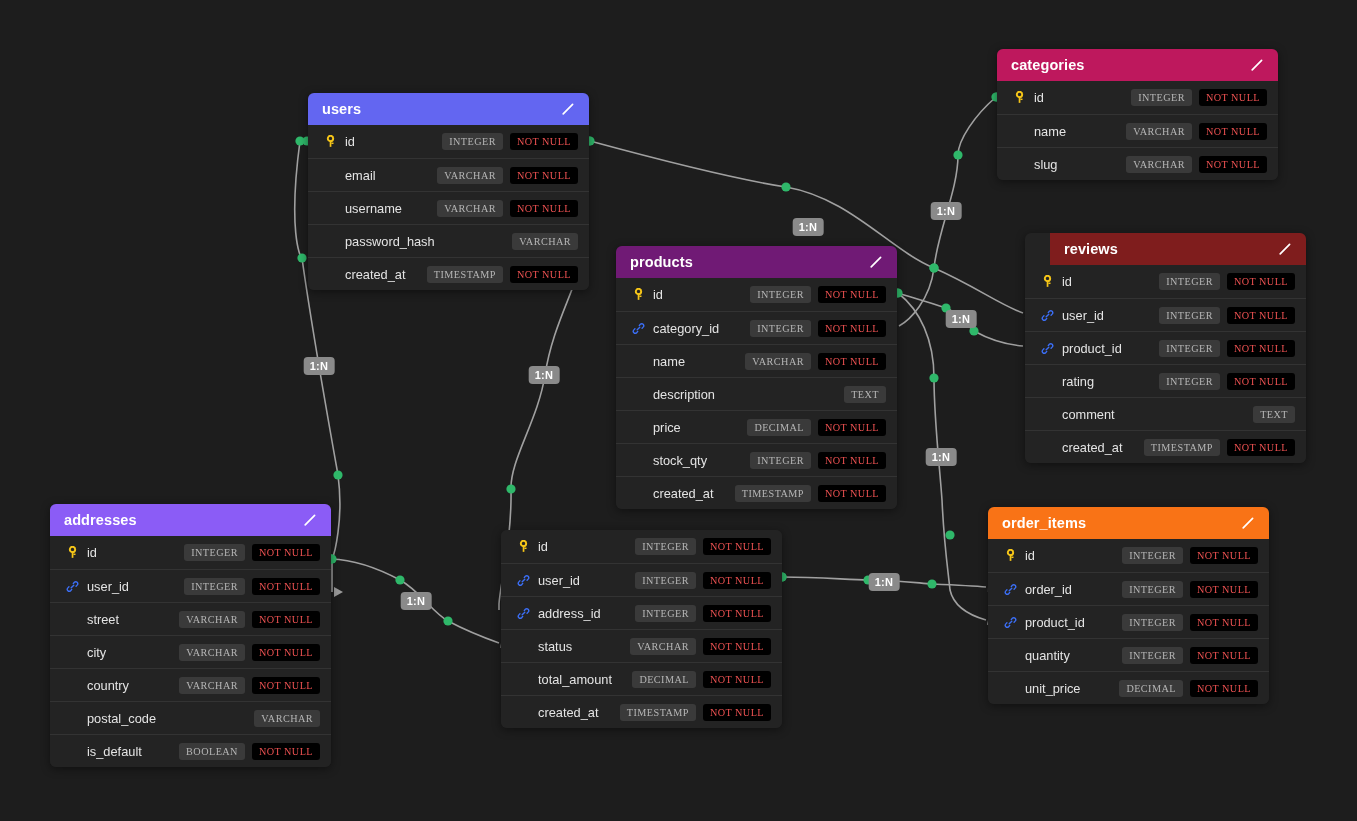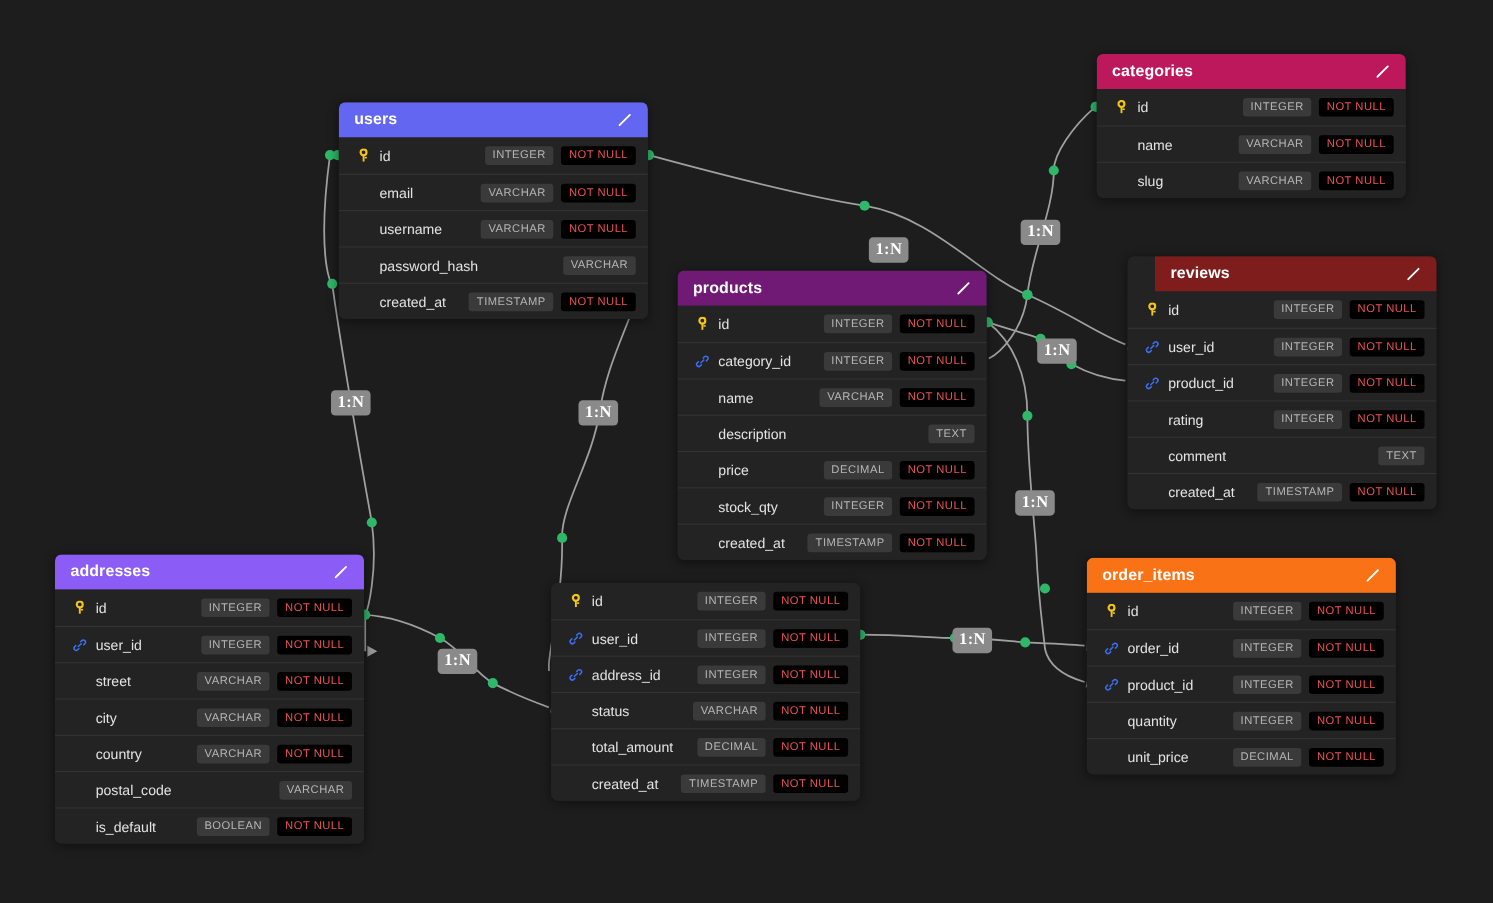--- a/index.html
+++ b/index.html
@@ -68,21 +68,21 @@
     justify-content: center;
   }
   .row-icon.blank { }
   .col-name {
     font-size: 12.8px;
     color: #e4e4e4;
     flex: 1;
     white-space: nowrap;
     overflow: hidden;
   }
-  .badges { display: flex; align-items: center; gap: 7px; }
+  .badges { display: flex; align-items: center; gap: 7px; font-family: Liberation Serif, serif; }
   .badge-type {
     background: #3a3a3a;
     color: #b6b6b6;
     font-size: 10.2px;
     letter-spacing: 0.45px;
     padding: 3px 7px 3px 7px;
     border-radius: 3px;
     white-space: nowrap;
   }
   .badge-null {
@@ -91,29 +91,28 @@
     font-size: 10.2px;
     letter-spacing: 0.45px;
     padding: 3px 7px 3px 7px;
     border-radius: 3px;
     white-space: nowrap;
   }
   .rel-label {
     position: absolute;
     background: #8a8a8a;
     color: #ffffff;
-    font-size: 15px;
+    font-size: 11px;
     font-weight: bold;
     letter-spacing: 0.3px;
     padding: 3px 6px;
     border-radius: 4px;
     transform: translate(-50%, -50%);
     z-index: 6;
     line-height: 1.1;
-    font-family: Liberation Serif, serif;
   }
 </style>
 </head>
 <body>
 
 <div id="canvas">
 
   <svg id="edge-layer" viewBox="0 0 1357 821" width="1357" height="821" xmlns="http://www.w3.org/2000/svg">
     <g id="edges-paths">
         <path d="M 300 141 C 288 230, 300 258, 302 258 C 312 330, 330 430, 338 475 C 344 520, 334 555, 332 559 L 332 592" fill="none" stroke="#a0a0a0" stroke-width="1.6"></path>

